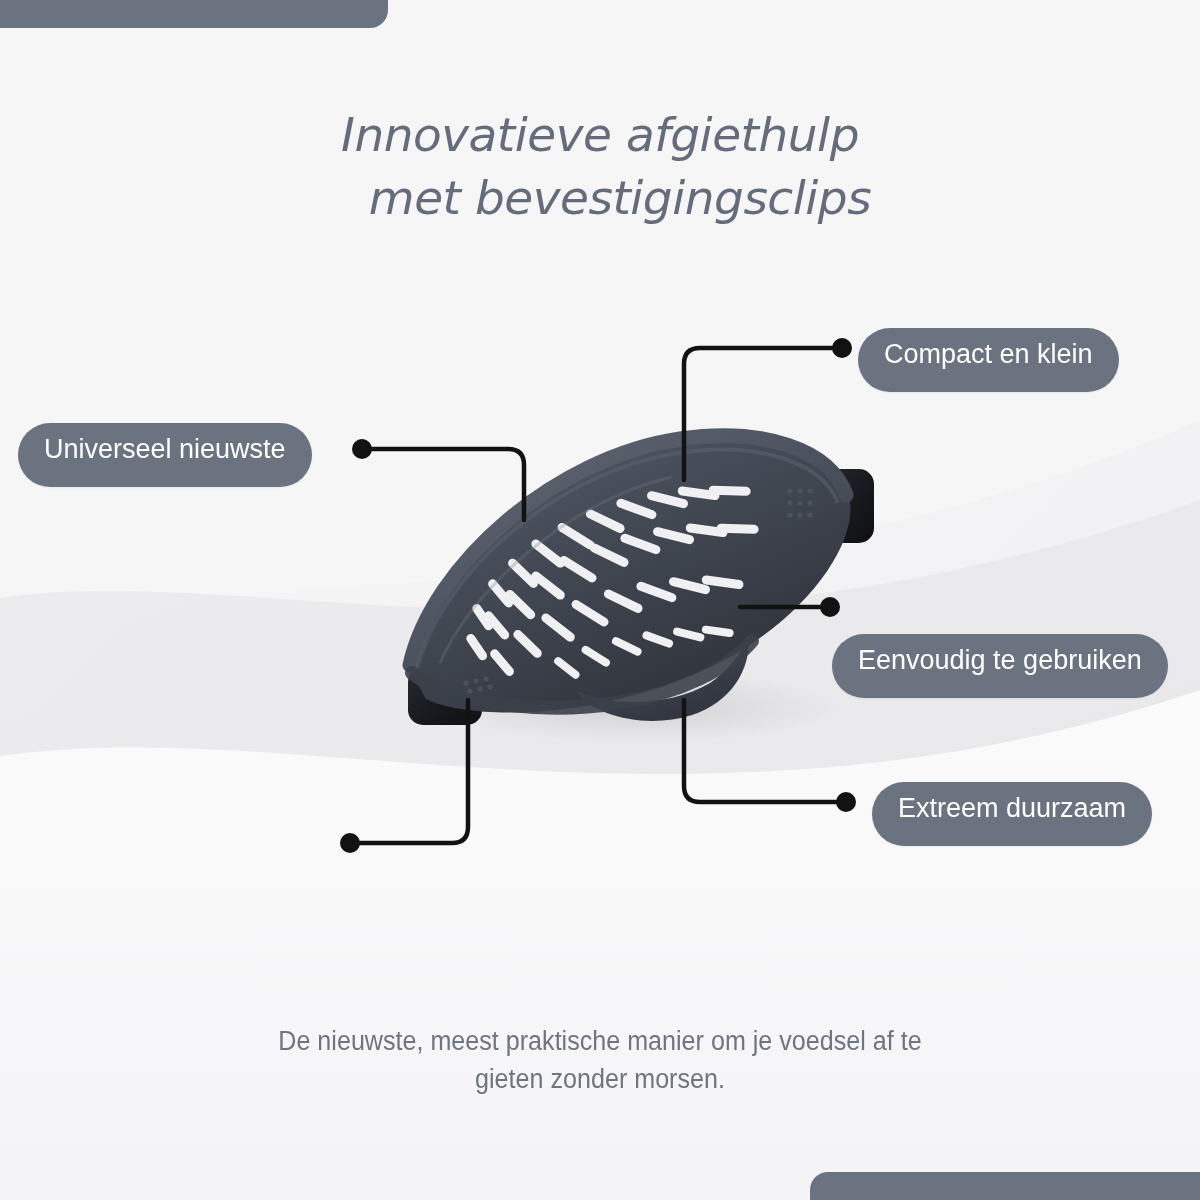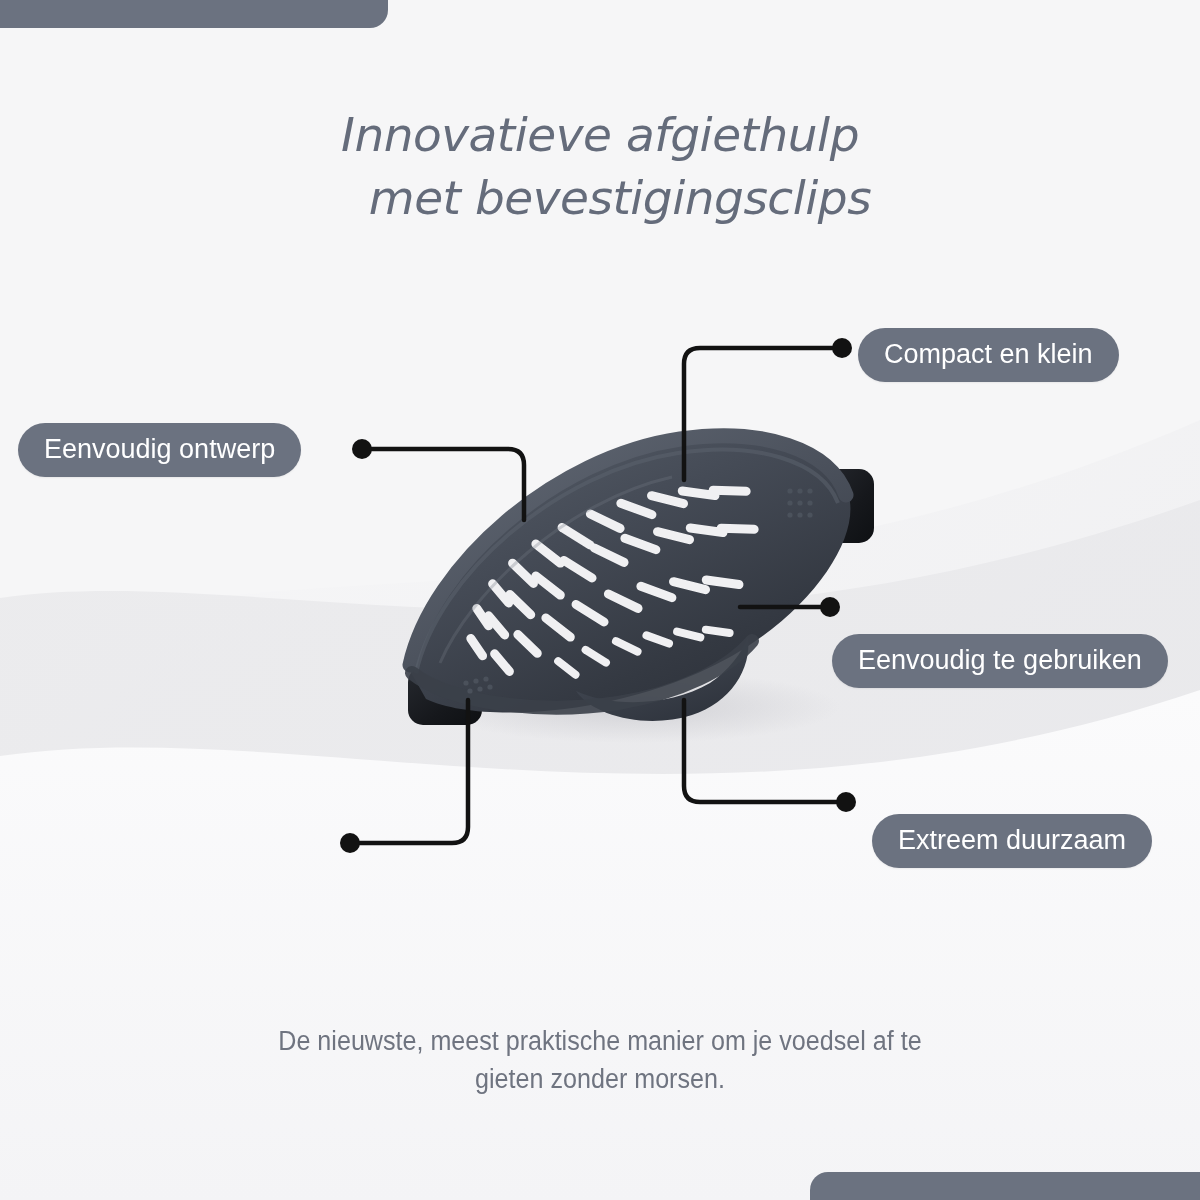--- a/index.html
+++ b/index.html
@@ -68,29 +68,29 @@
   .connectors { position:absolute; inset:0; width:1200px; height:1200px; pointer-events:none; }
 
   
   .pill {
     position:absolute;
     background:#6b7280;
     color:#ffffff;
     border-radius:999px;
     font-size:27px;
     line-height:1;
-    padding:13px 26px 14px 26px;
+    padding:13px 26px 24px 26px;
     white-space:nowrap;
     box-shadow:0 1px 2px rgba(0,0,0,0.06);
   }
   .pill-universeel   { left:18px;  top:423px; }
   .pill-clips        { left:104px; top:823px; }
   .pill-compact      { left:858px; top:328px; }
   .pill-eenvoudig    { left:832px; top:634px; }
-  .pill-duurzaam     { left:872px; top:782px;margin-top:32px; }
+  .pill-duurzaam     { left:872px; top:782px; }
 </style>
 </head>
 <body>
 
 <div id="stage">
 
   <svg class="swoosh" viewBox="0 0 1200 1200" preserveAspectRatio="none">
     <defs>
       <linearGradient id="bgGrad" x1="0" y1="0" x2="1" y2="1">
         <stop offset="0%" stop-color="#f8f8f9"></stop>
@@ -322,21 +322,21 @@
     <g fill="#121212">
       <circle cx="362" cy="449" r="10"></circle>
       <circle cx="350" cy="843" r="10"></circle>
       <circle cx="842" cy="348" r="10"></circle>
       <circle cx="830" cy="607" r="10"></circle>
       <circle cx="846" cy="802" r="10"></circle>
     </g>
   </svg>
 
   <div class="pill pill-universeel">
-    <span>Eenvoudig ontwerp</span>
+    <span>Universeel nieuwste</span>
   </div>
   <div class="pill pill-compact">
     <span>Compact en klein</span>
   </div>
   <div class="pill pill-eenvoudig">
     <span>Eenvoudig te gebruiken</span>
   </div>
   <div class="pill pill-duurzaam">
     <span>Extreem duurzaam</span>
   </div>

